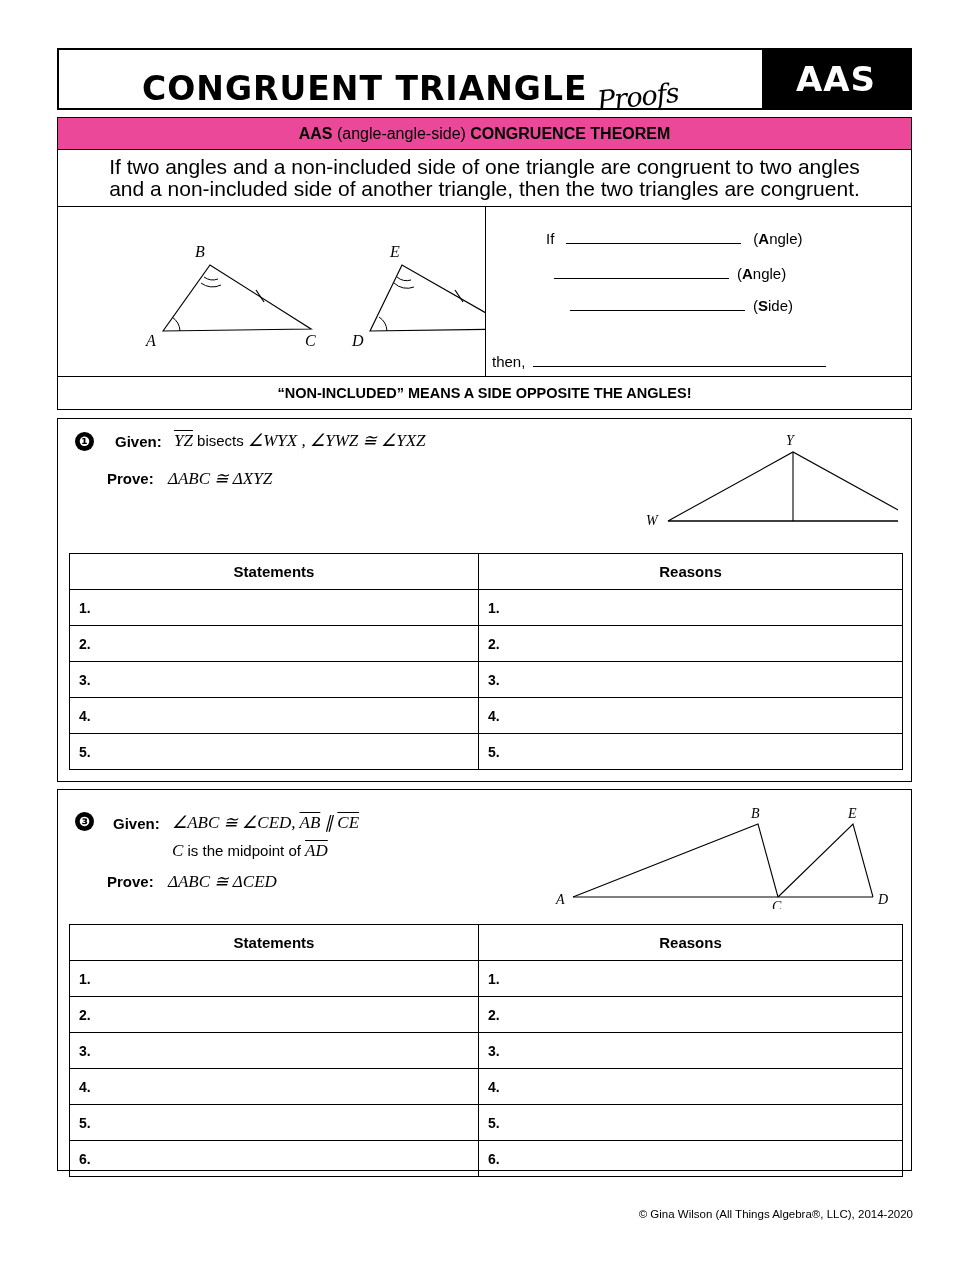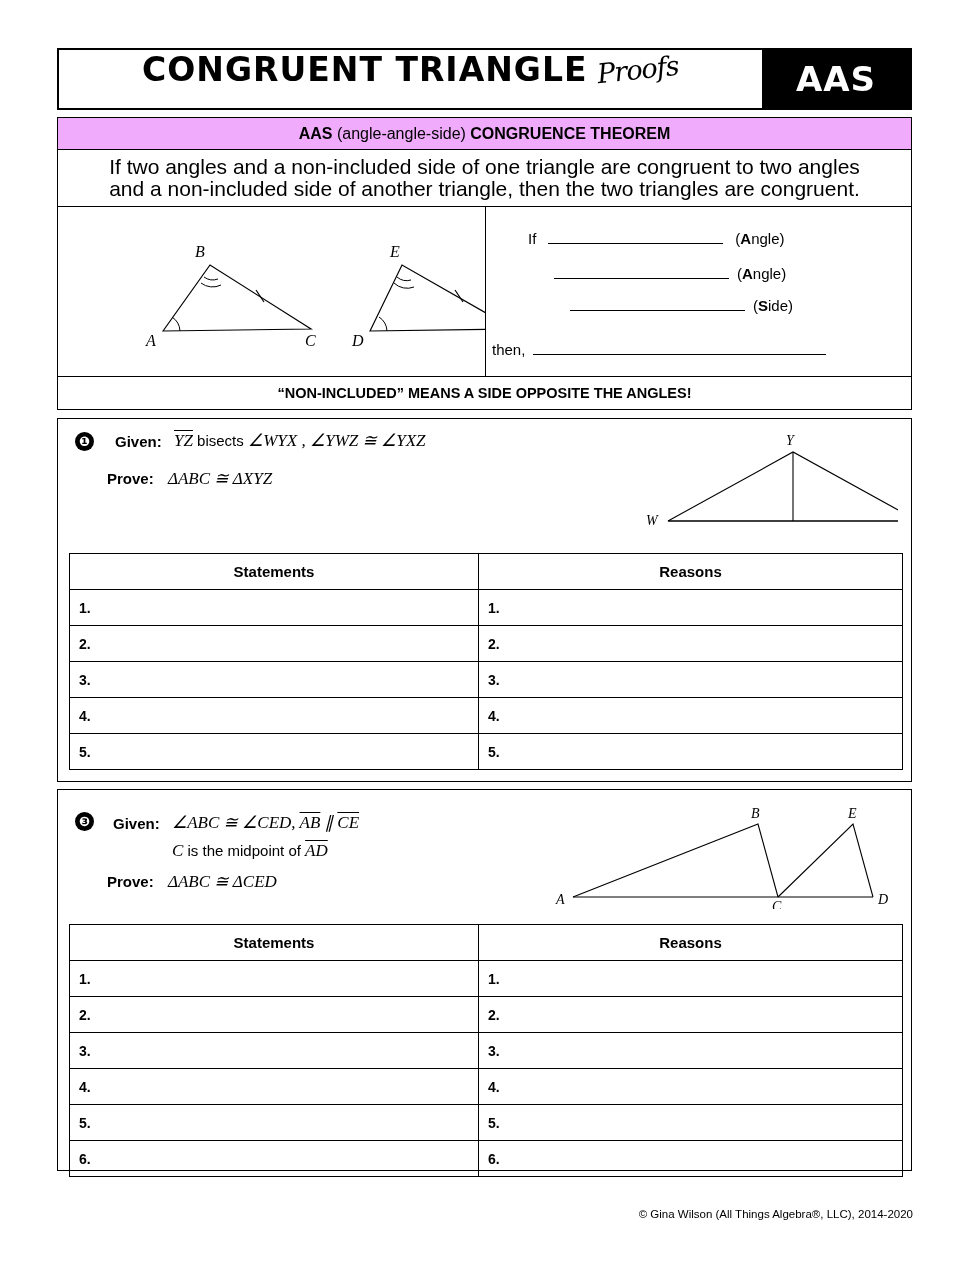--- a/index.html
+++ b/index.html
@@ -28,21 +28,21 @@
     top: 48px;
     width: 855px;
     height: 62px;
     border: 2px solid #000;
     box-sizing: border-box;
     display: flex;
   }
   .header-title {
     flex: 1;
     display: flex;
-    align-items: flex-start;
+    align-items: flex-end;
     justify-content: center;
     gap: 10px;
   }
   .header-title .main {
     font-family: "DejaVu Sans", sans-serif;
     font-weight: bold;
     font-size: 33px;
     letter-spacing: 1px;
   }
   .header-title .script {
@@ -69,21 +69,21 @@
 
   
   .theorem-bar {
     position: absolute;
     left: 57px;
     top: 117px;
     width: 855px;
     height: 33px;
     border: 1px solid #000;
     box-sizing: border-box;
-    background: #f0abfc;
+    background: #ec4899;
     display: flex;
     align-items: center;
     justify-content: center;
     font-size: 16px;
   }
   .theorem-bar b { font-weight: bold; }
 
   .theorem-text {
     position: absolute;
     left: 57px;
@@ -273,34 +273,34 @@
         <path d="M 336,76 A 19 19 0 0 0 356,80" fill="none" stroke="#000" stroke-width="1"></path>
         <path d="M 329,124 A 18 18 0 0 0 321,110" fill="none" stroke="#000" stroke-width="1"></path>
         <line x1="397" y1="83" x2="405" y2="95" stroke="#000" stroke-width="1.2"></line>
         <text x="332" y="50" font-size="16">E</text>
         <text x="294" y="139" font-size="16">D</text>
         <text x="451" y="139" font-size="16">F</text>
       </svg>
     </div>
 
     <div class="midrow-right">
-      <div class="ifline" style="left:42px; top:23px;gap:12px;">
+      <div class="ifline" style="left:60px; top:23px;gap:12px;">
         <span>If</span>
         <span class="blankline" style="width:175px;"></span>
         <span>(<b>A</b><span>ngle)</span></span>
       </div>
       <div class="ifline" style="left:68px; top:58px;">
         <span class="blankline" style="width:175px;"></span>
         <span>(<b>A</b><span>ngle)</span></span>
       </div>
       <div class="ifline" style="left:84px; top:90px;">
         <span class="blankline" style="width:175px;"></span>
         <span>(<b>S</b><span>ide)</span></span>
       </div>
-      <div class="ifline" style="left:6px; top:134px;">
+      <div class="ifline" style="left:6px; top:146px;">
         <span>then,</span>
         <span class="blankline" style="width:293px;"></span>
       </div>
     </div>
   </div>
 
   <div class="noninc">“NON-INCLUDED” MEANS A SIDE OPPOSITE THE ANGLES!</div>
 
   <div class="problem p1">
     <div class="bullet-num" style="left:17px; top:13px;">❶</div>

